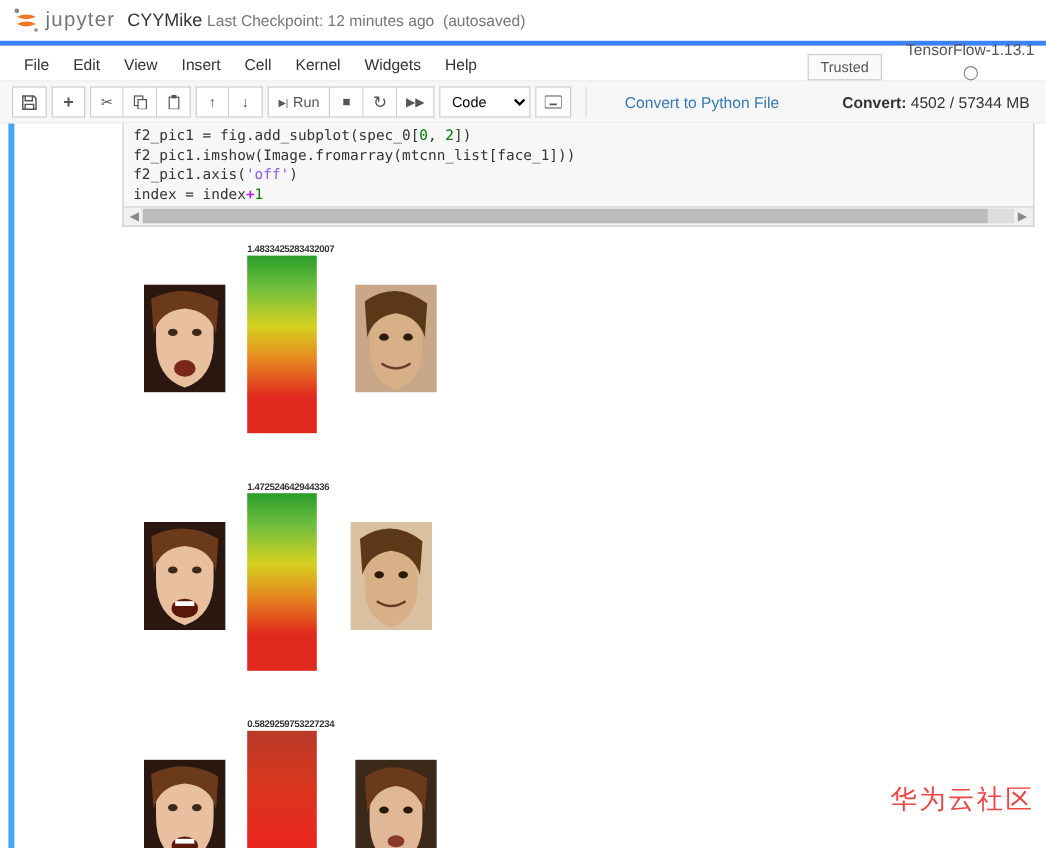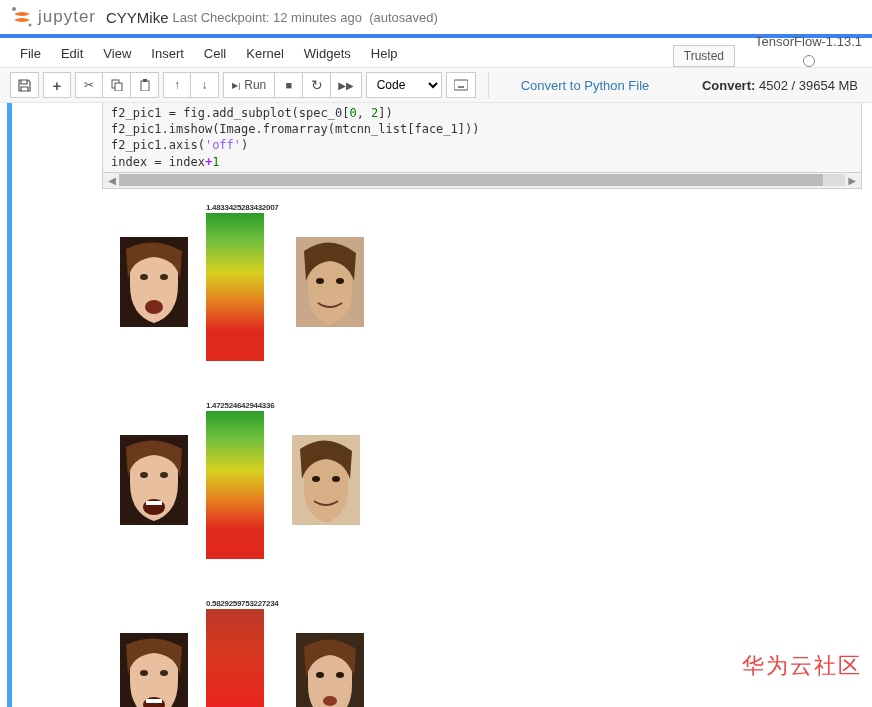--- a/index.html
+++ b/index.html
@@ -152,21 +152,21 @@
         <line x1="3" y1="4" x2="3" y2="4" stroke="#555" stroke-width="1.5"></line>
         <line x1="6" y1="4" x2="6" y2="4" stroke="#555" stroke-width="1.5"></line>
         <line x1="9" y1="4" x2="9" y2="4" stroke="#555" stroke-width="1.5"></line>
         <line x1="4" y1="8" x2="10" y2="8" stroke="#555" stroke-width="1.5"></line>
       </svg>
     </div>
   <div class="divider-v"></div>
   <span class="convert-link">Convert to Python File</span>
   <div class="spacer"></div>
   <span class="memory">
-    <b>Convert:</b>&nbsp;<span>4502</span>&nbsp;<span>/ 39654 MB</span>
+    <b>Convert:</b>&nbsp;<span>4502</span>&nbsp;<span>/ 57344 MB</span>
   </span>
 </div>
 
 <div class="notebook">
   <div class="cell-row cell-running">
     <div class="cell-gutter"></div>
     <div class="cell-body">
       <div class="code-area"><span>f2_pic1 = fig.add_subplot(spec_0[</span><span class="c-num">0</span><span>, </span><span class="c-num">2</span><span>])</span>
 <span>f2_pic1.imshow(Image.fromarray(mtcnn_list[face_1]))</span>
 <span>f2_pic1.axis(</span><span class="c-str">'off'</span><span>)</span>

